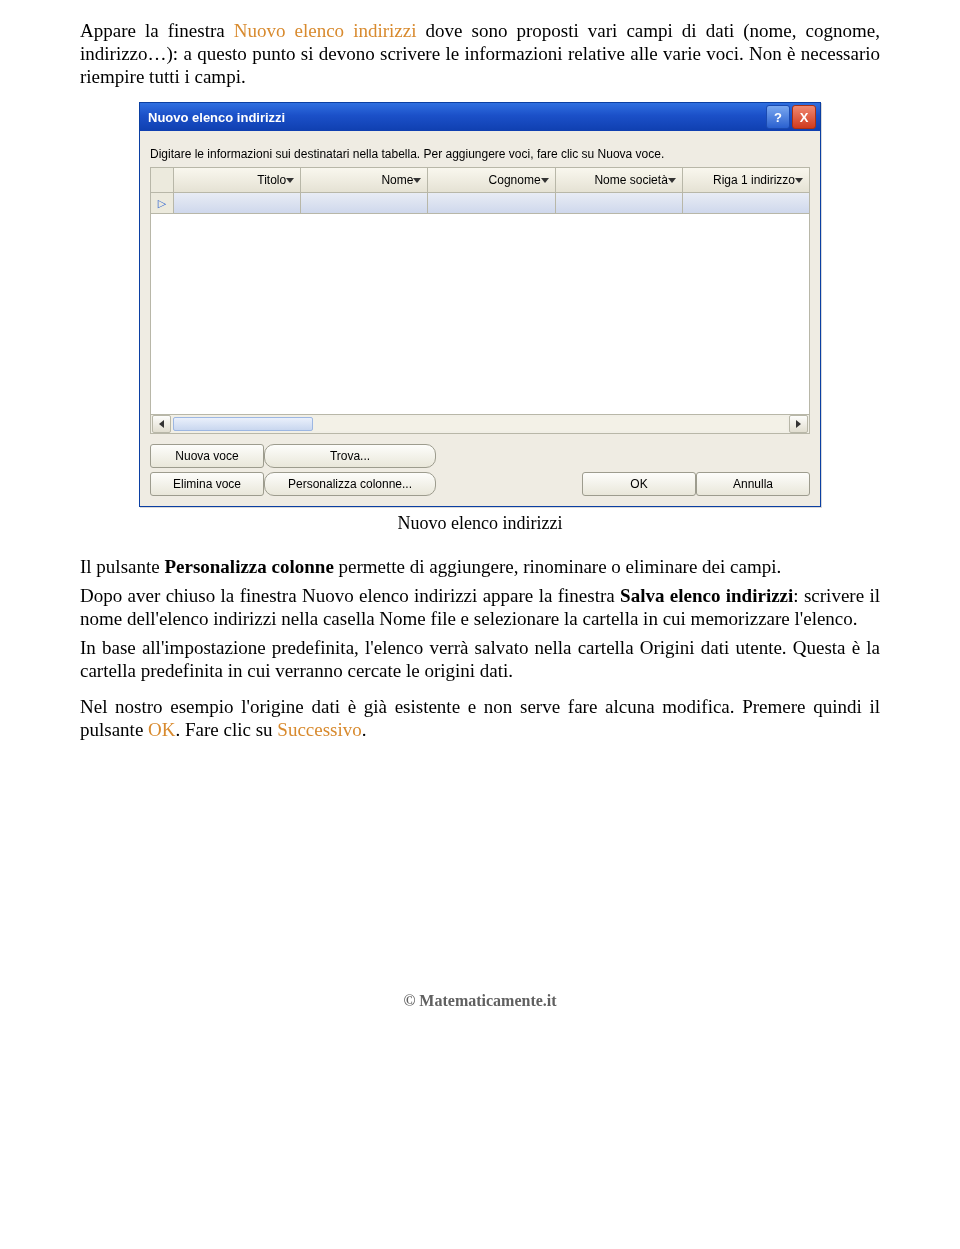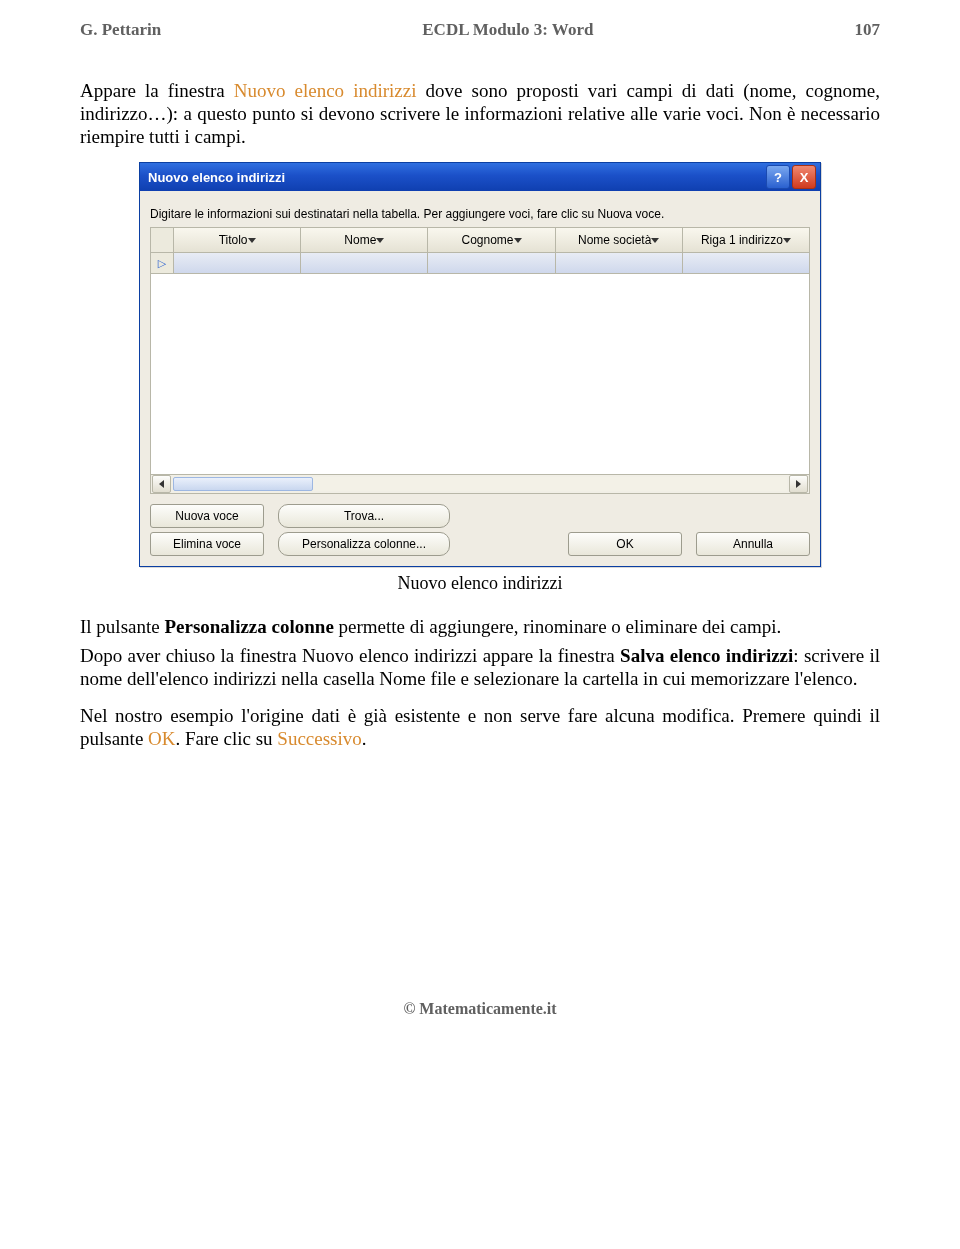--- a/index.html
+++ b/index.html
@@ -80,21 +80,21 @@
   }
   .rowhandle {
     width: 22px;
     border-right: 1px solid #b8b7a8;
     background: #eceadd;
     display:flex; align-items:center; justify-content:center;
   }
   .colhead {
     flex:1;
     border-right: 1px solid #b8b7a8;
-    display:flex; align-items:center; justify-content:center;
+    display:flex; align-items:center; justify-content:flex-end;
     padding: 3px 6px;
     height: 18px;
     background: linear-gradient(#f9f7ee,#e5e2d4);
   }
   .colhead:last-child { border-right: none; }
   .chev {
     width:0;height:0;border-left:4px solid transparent;border-right:4px solid transparent;border-top:5px solid #333;
   }
   .datarow {
     display:flex;
@@ -120,21 +120,21 @@
     display:flex;
     height:18px;
     background: #f1efe6;
     border: 1px solid #b8b7a8;
     border-top:none;
     align-items:center;
   }
   .sbtn { width:17px; height:16px; background:linear-gradient(#fdfdfb,#e1ded0); border:1px solid #b8b7a8; border-radius:2px; display:flex; align-items:center; justify-content:center; margin:0 1px;}
   .track { flex:1; background:#f3f1e7; height:14px; position:relative; margin:0 1px; }
   .thumb { position:absolute; left:0; top:0; height:14px; width:140px; background:linear-gradient(#eaf0fb,#c9d7ef); border:1px solid #9db7e2; border-radius:2px; box-sizing:border-box; }
-  .btnrow { display:flex; gap:14px; margin-top:10px; align-items:center;}
+  .btnrow { display:flex; gap:0; margin-top:10px; align-items:center;}
   .btn {
     height:22px; min-width:92px;
     background: linear-gradient(#fdfdfb,#e9e7da);
     border:1px solid #9d9c8e; border-radius:3px;
     display:flex; align-items:center; justify-content:center;
     padding: 0 10px;
     font-family: Tahoma, Arial, sans-serif; font-size:12px;
   }
   .btn.wide { min-width:150px;border-radius:10px; }
   .spacer { flex:1; }
@@ -147,25 +147,20 @@
     color:#606060;
     font-size:16px;
     font-weight:bold;
     margin-top: 250px;
   }
 </style>
 </head>
 <body>
 
 <div class="page">
-  <div class="header">
-    <span>G. Pettarin</span>
-    <span class="center">ECDL Modulo 3: Word</span>
-    <span>107</span>
-  </div>
 
   <p class="body-text">
     <span>Appare la finestra </span><span class="hi">Nuovo elenco indirizzi</span><span> dove sono proposti vari campi di dati (nome, cognome, indirizzo…): a questo punto si devono scrivere le informazioni relative alle varie voci. Non è necessario riempire tutti i campi.</span>
   </p>
 
   <div class="dialog-wrap">
     <div class="dialog">
       <div class="titlebar">
         <span class="title">Nuovo elenco indirizzi</span>
         <div class="titlebar-btn">
@@ -241,19 +236,20 @@
   </div>
 
   <p class="caption">Nuovo elenco indirizzi</p>
 
   <p class="body-text">
     <span>Il pulsante </span><span class="bold">Personalizza colonne</span><span> permette di aggiungere, rinominare o eliminare dei campi.</span>
   </p>
   <p class="body-text" style="margin-top:-8px;">
     <span>Dopo aver chiuso la finestra Nuovo elenco indirizzi appare la finestra </span><span class="bold">Salva elenco indirizzi</span><span>: scrivere il nome dell'elenco indirizzi nella casella Nome file e selezionare la cartella in cui memorizzare l'elenco.</span>
   </p>
+  <p class="body-text" style="margin-top:-8px;">In base all'impostazione predefinita, l'elenco verrà salvato nella cartella Origini dati utente. Questa è la cartella predefinita in cui verranno cercate le origini dati.</p>
 
   <p class="body-text">
     <span>Nel nostro esempio l'origine dati è già esistente e non serve fare alcuna modifica. Premere quindi il pulsante </span><span class="hi">OK</span><span>. Fare clic su </span><span class="hi">Successivo</span><span>.</span>
   </p>
 
   <div class="footer">© Matematicamente.it</div>
 </div>
 
 </body></html>

